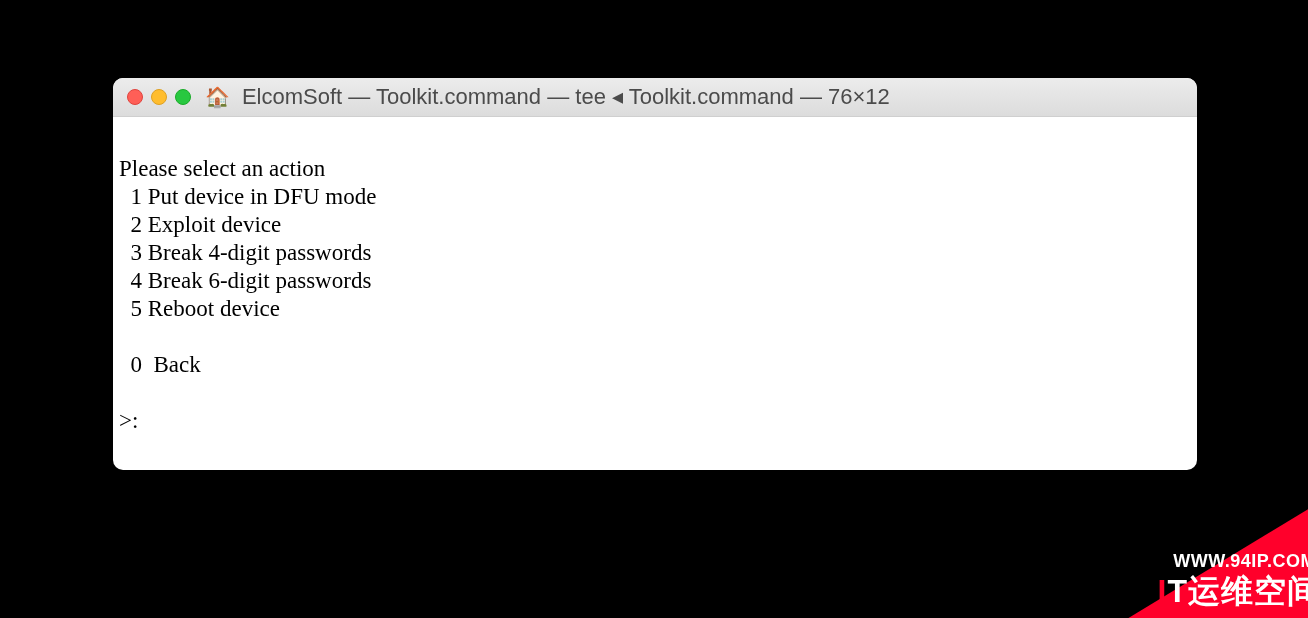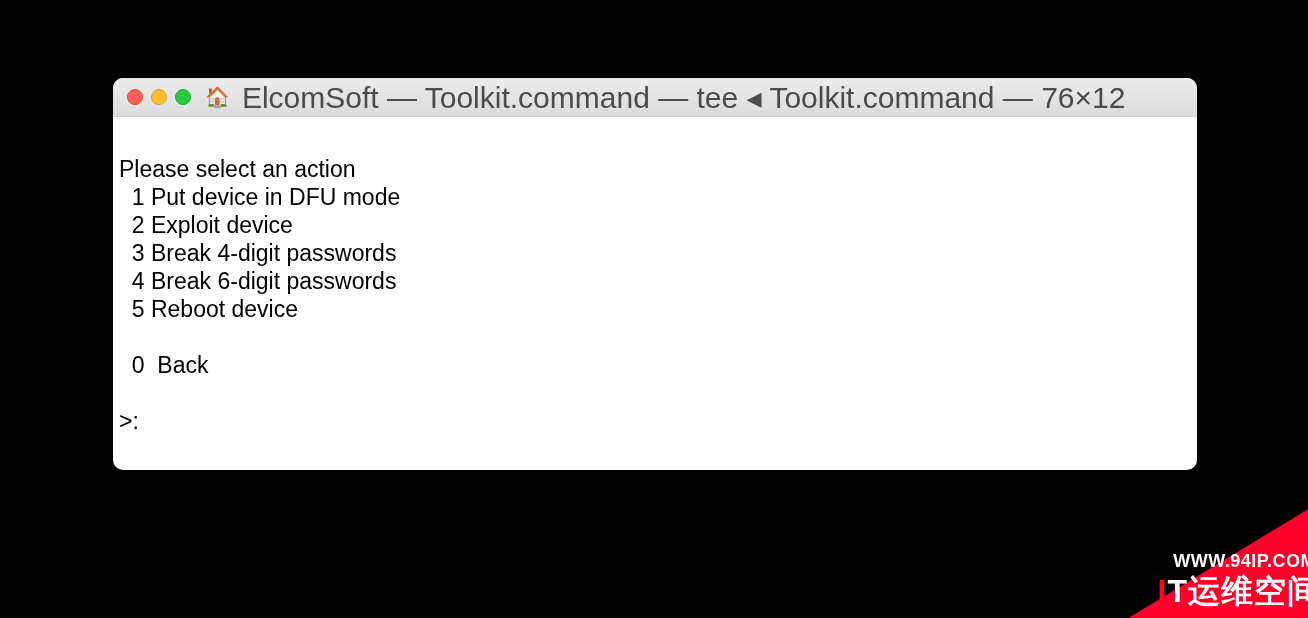--- a/index.html
+++ b/index.html
@@ -46,29 +46,29 @@
   .tl-max     { background: #28c840; border: 1px solid #1aab29; }
 
   .title-icon {
     margin-left: 6px;
     font-size: 20px;
     line-height: 1;
   }
 
   .title-text {
     margin-left: 4px;
-    font-size: 30px;
+    font-size: 22px;
     color: #4b4b4b;
     white-space: nowrap;
     text-align: center;
   }
 
   .terminal-body {
     padding: 10px 6px 0 6px;
-    font-family: Liberation Sans, sans-serif;
+    font-family: Liberation Serif, serif;
     font-size: 23px;
     line-height: 28px;
     color: #000000;
     background: #ffffff;
     white-space: pre;
   }
 
   .watermark-wrap {
     position: absolute;
     right: -28px;

